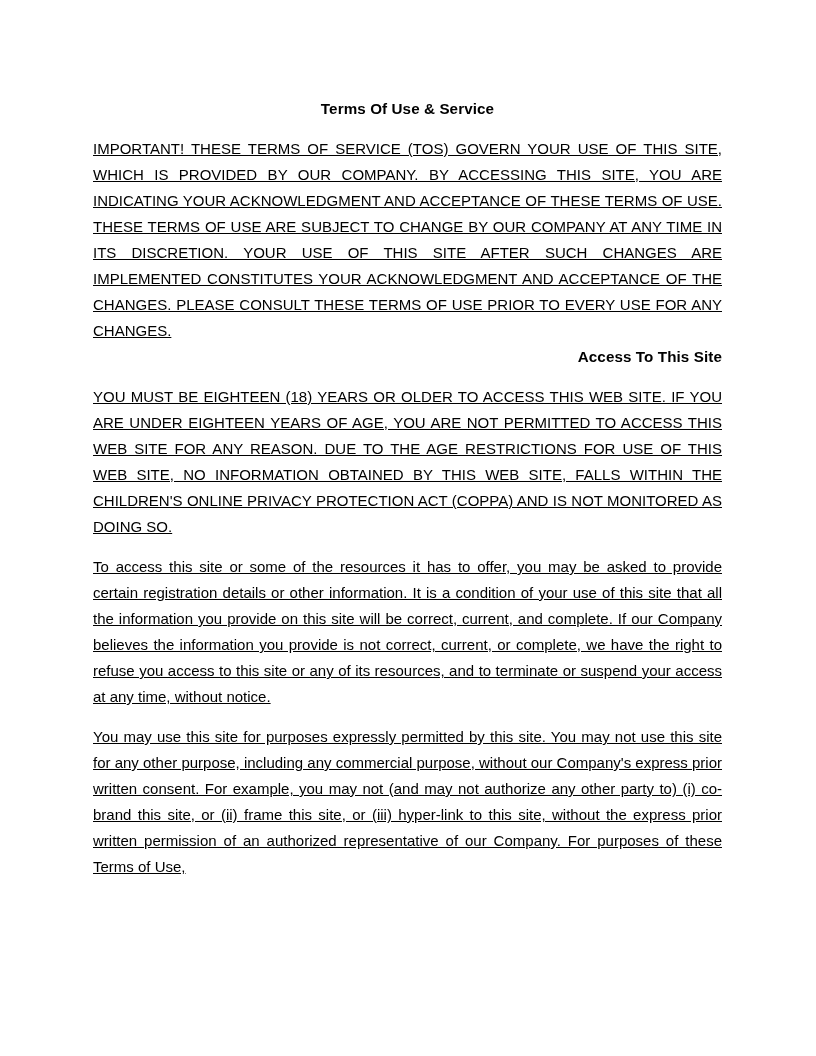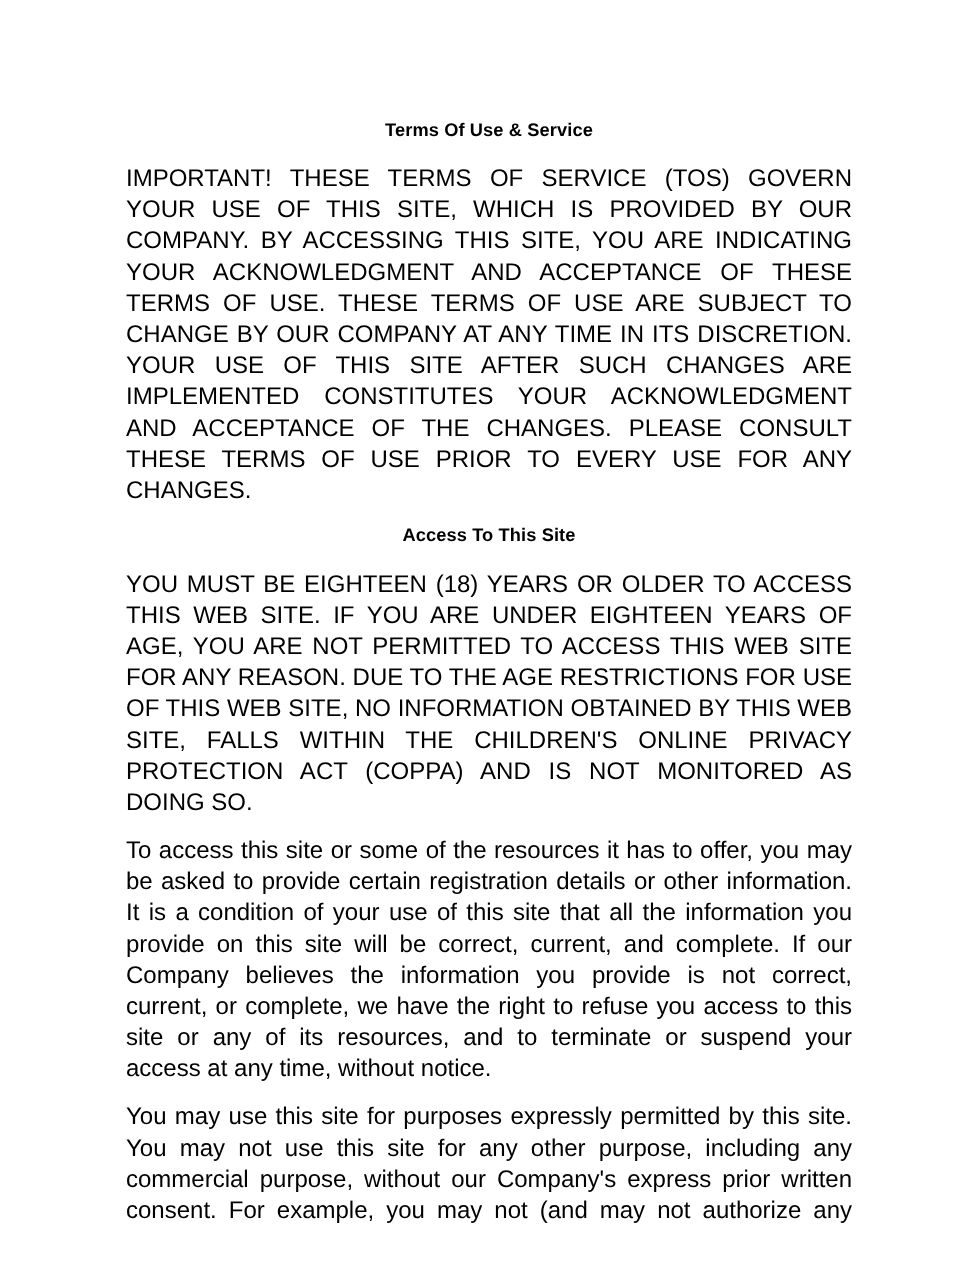--- a/index.html
+++ b/index.html
@@ -35,36 +35,37 @@
     font-size: 15.2px;
     font-weight: bold;
     text-align: center;
     line-height: 26px;
     margin: 0 0 0 0;
     letter-spacing: 0.1px;
     color: #000000;
   }
 
   .para {
-    font-size: 20px;
+    font-size: 15px;
     font-weight: normal;
     line-height: 26px;
     text-align: justify;
     text-justify: inter-word;
-    margin: 12px;
+    margin: 0;
     color: #000000;
     hyphens: none;
+    text-decoration: underline;
   }
   .gap-2 { margin-top: 14px; }
 
   .heading {
     font-size: 15.2px;
     font-weight: bold;
     line-height: 26px;
-    text-align: center;
+    text-align: right;
     margin: 0;
     color: #000000;
     letter-spacing: 0.1px;
   }
 
   
   .last-para {
     text-align: justify;
   }
 </style>

